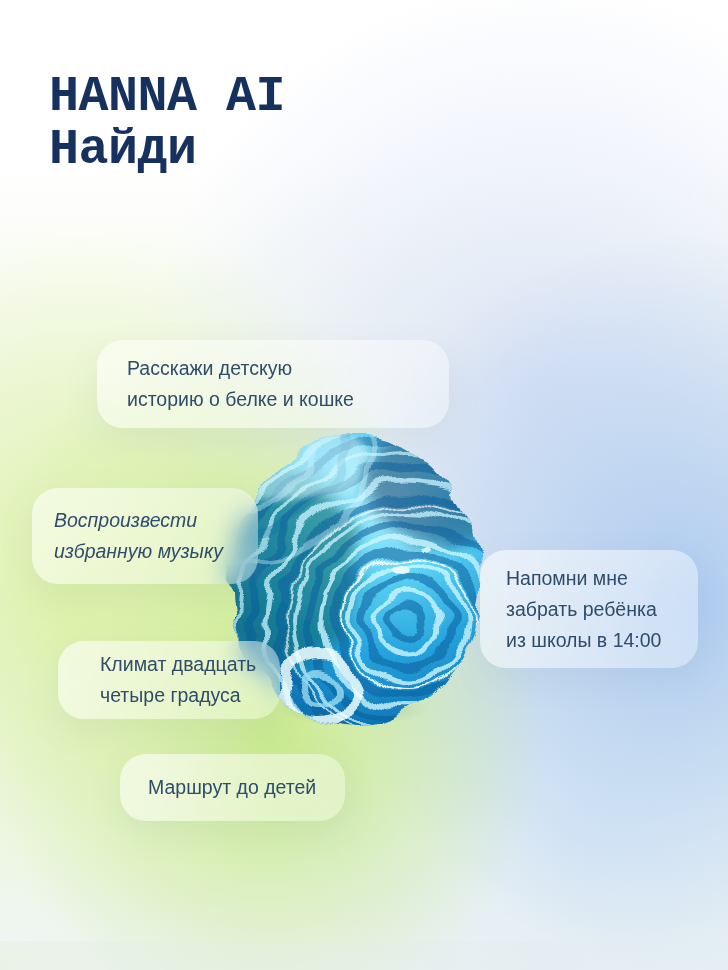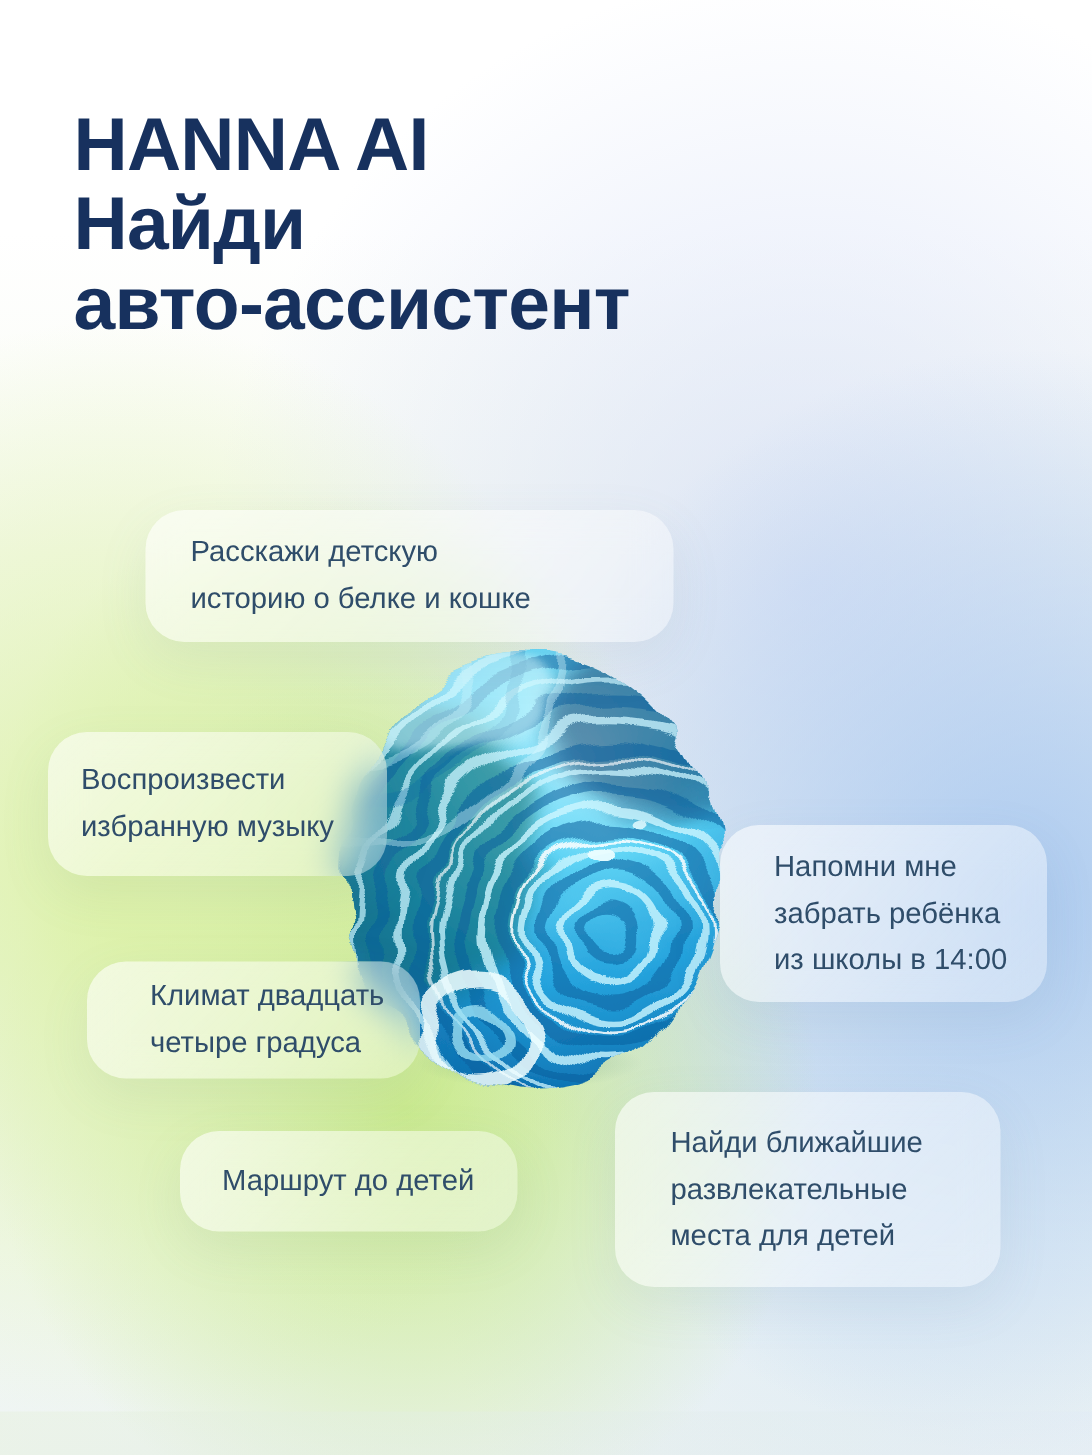--- a/index.html
+++ b/index.html
@@ -30,20 +30,21 @@
     background: linear-gradient(90deg, rgba(228,240,216,0.65), rgba(224,234,246,0.65));
     opacity: 0.6;
   }
 
   
   .title {
     position: absolute;
     left: 49px;
     top: 70px;
     z-index: 5;
+    font-family: Liberation Mono, monospace;
   }
   .title-line {
     font-size: 50px;
     line-height: 53px;
     font-weight: 700;
     letter-spacing: -0.5px;
     color: var(--c-title_text, #17315e);
     white-space: nowrap;
   }
 
@@ -81,37 +82,36 @@
     width: 100%;
     white-space: pre-line;
     font-size: 19.5px;
     line-height: 31px;
     font-weight: 400;
     color: var(--c-bubble_text, #2f4d6a);
   }
 
   .b1 { left:  97px; top: 340px; width: 352px; height: 88px;  padding-left: 30px; }
   .b2 { left: 455px; top: 398px; width: 193px; height: 60px;  padding-left: 24px; }
-  .b3 { left:  32px; top: 488px; width: 226px; height: 96px;  padding-left: 22px; }
-  .b4 { left: 480px; top: 550px; width: 218px; height: 118px; padding-left: 36px; }
+  .b3 { left:  32px; top: 488px; width: 226px; height: 96px;  padding-left: 22px; font-style: italic; }
+  .b4 { left: 480px; top: 550px; width: 218px; height: 118px; padding-left: 26px; }
   .b5 { left:  58px; top: 641px; width: 222px; height: 78px;  padding-left: 42px; }
   .b6 { left: 120px; top: 754px; width: 225px; height: 67px;  padding-left: 28px; }
   .b7 { left: 410px; top: 728px; width: 257px; height: 130px; padding-left: 37px; }
 </style>
 </head>
 <body>
 
 <div class="stage">
 
   <div class="bottom-seam"></div>
 
   <header class="title">
     <div class="title-line">HANNA AI</div>
     <div class="title-line">Найди</div>
-    <div class="title-line">авто-ассистент</div>
   </header>
 
   <div class="blob-shadow"></div>
 
   <svg class="blob" viewBox="0 0 310 320" xmlns="http://www.w3.org/2000/svg" aria-hidden="true">
     <defs>
       <radialGradient id="gBase" cx="60%" cy="28%" r="85%">
         <stop offset="0%" stop-color="#b9f3ff"></stop>
         <stop offset="25%" stop-color="#5fd4f5"></stop>
         <stop offset="50%" stop-color="#25a3dd"></stop>
@@ -204,19 +204,14 @@
 
   <div class="bubble b5">
     <span class="bubble-text">Климат двадцать
 четыре градуса</span>
   </div>
 
   <div class="bubble b6">
     <span class="bubble-text">Маршрут до детей</span>
   </div>
 
-  <div class="bubble b7">
-    <span class="bubble-text">Найди ближайшие
-развлекательные
-места для детей</span>
-  </div>
 
 </div>
 
 </body></html>

